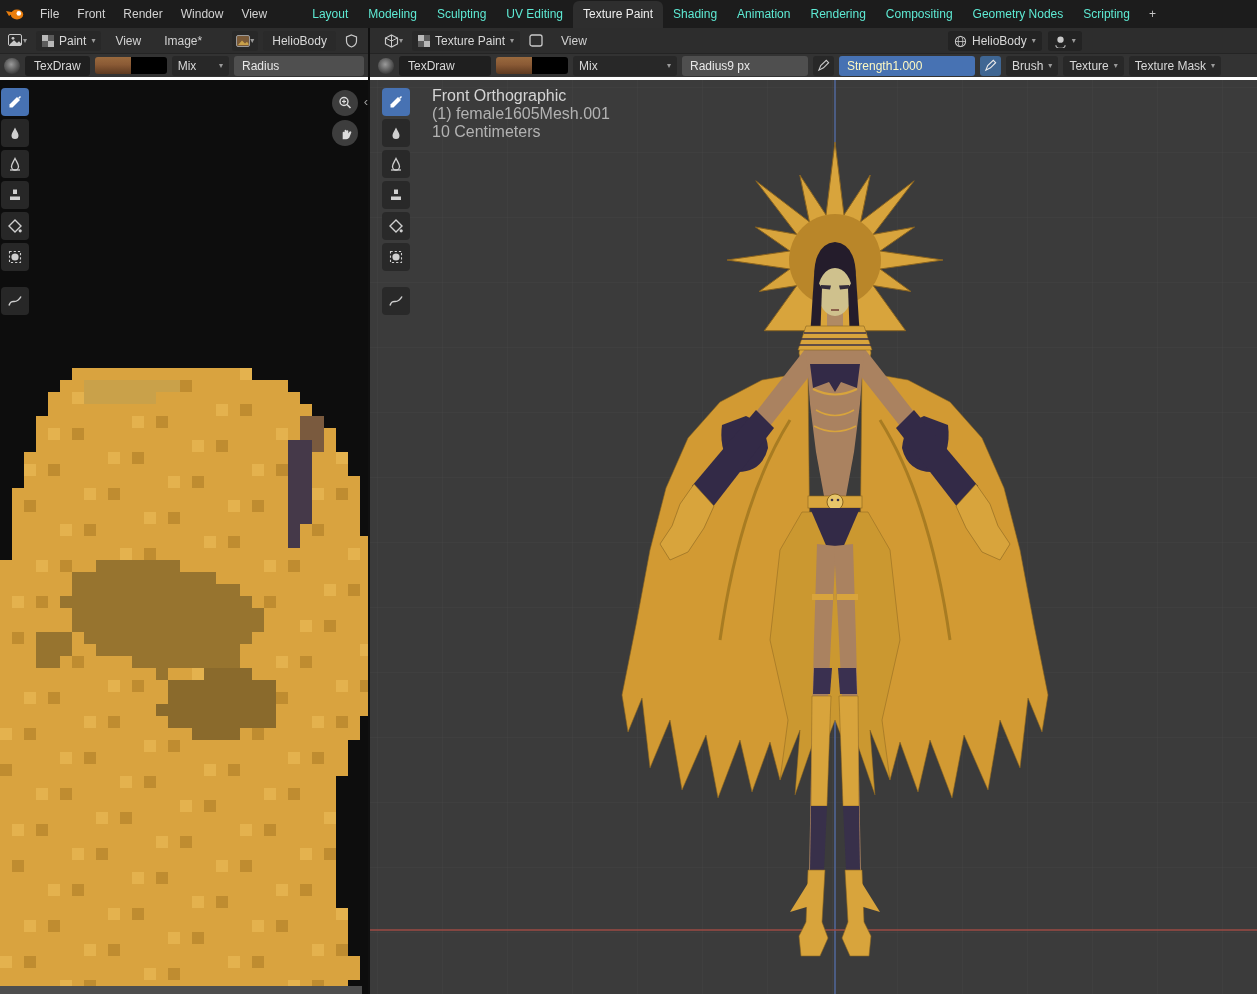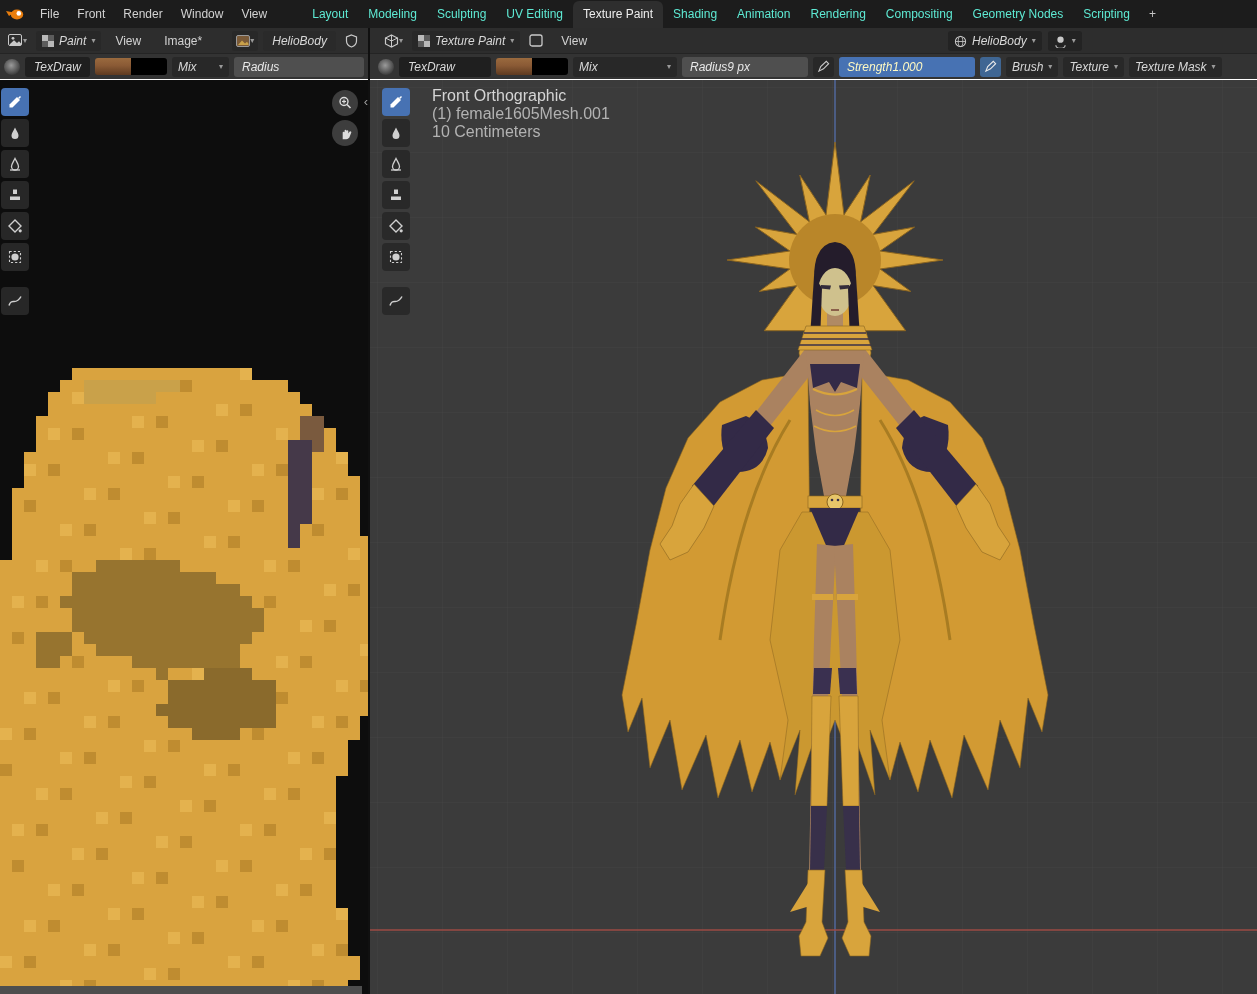--- a/index.html
+++ b/index.html
@@ -13,21 +13,21 @@
   .tabs{display:flex;align-items:flex-end;height:28px;margin-left:26px;}
   .tab{padding:6px 10px 7px;color:#5eead4;border-radius:6px 6px 0 0;white-space:nowrap;}
   .tab.active{background:#2e2e2e;color:#ededed;}
   .tab-add{padding:6px 9px 7px;color:#c5c5c5;}
   
   .editor{position:absolute;top:28px;height:966px;}
   #image-editor{left:0;width:368px;background:#0d0d0d;}
   #viewport-editor{left:370px;width:887px;background:#3b3b3b;}
   .vsep{position:absolute;left:368px;top:28px;width:2px;height:966px;background:#101010;}
   .hdr{position:absolute;left:0;right:0;top:0;height:26px;background:#2d2d2d;border-bottom:1px solid #242424;display:flex;align-items:center;padding:0 4px;gap:5px;box-sizing:border-box;}
-  .toolsrow{position:absolute;left:0;right:0;top:26px;height:26px;background:#333333;border-bottom:1px solid #ffffff;display:flex;align-items:center;padding:0 4px;gap:5px;box-sizing:border-box;overflow:hidden;}
+  .toolsrow{position:absolute;left:0;right:0;top:26px;height:26px;background:#333333;border-bottom:3px solid #ffffff;display:flex;align-items:center;padding:0 4px;gap:5px;box-sizing:border-box;overflow:hidden;}
   .ebody{position:absolute;left:0;right:0;top:52px;bottom:0;overflow:hidden;}
   
   .dd,.fieldbtn,.slider,.iconbtn{height:20px;border-radius:3px;display:flex;align-items:center;box-sizing:border-box;}
   .dd{background:#282828;padding:0 6px;gap:5px;white-space:nowrap;}
   .dd .arrow,.arrow{font-size:8px;color:#9a9a9a;line-height:1;}
   .fieldbtn{background:#1f1f1f;padding:0 9px;white-space:nowrap;}
   .slider{background:#4f4f4f;padding:0 8px;justify-content:flex-start;white-space:nowrap;color:#e8e8e8;}
   .slider.accent{color:#fef9c3;}
   .iconbtn{background:#282828;padding:0 4px;justify-content:center;}
   .iconbtn.plain{background:transparent;}
@@ -41,21 +41,21 @@
   .toolbtn.active{background:#4772b3;}
   .toolbtn.gap{margin-top:13px;}
   
   .canvas-svg{position:absolute;left:0;top:0;}
   .vp-overlay{position:absolute;left:62px;top:7px;font-size:16px;line-height:18px;color:#d5d5d5;z-index:4;pointer-events:none;}
   .vp-overlay .dim{color:#b2b2b2;}
   .gizmos{position:absolute;right:10px;top:10px;display:flex;flex-direction:column;gap:4px;z-index:5;}
   .gizmo{width:26px;height:26px;border-radius:50%;background:rgba(78,78,78,.75);display:flex;align-items:center;justify-content:center;}
   .region-chevron{position:absolute;right:0;top:14px;color:#9f9f9f;font-size:13px;z-index:5;}
   .scene-group{position:absolute;left:578px;top:3px;display:flex;align-items:center;gap:6px;}
-  .label{white-space:nowrap;font-style:italic;}
+  .label{white-space:nowrap;}
 </style>
 </head>
 <body>
 
 <div id="root">
 
   <div class="topbar">
     <span class="blender-logo">
       <svg width="20" height="16" viewBox="0 0 20 16">
           <path d="M1,5 L9,6.5 L4,10 Z" fill="#e87d0d"></path>

